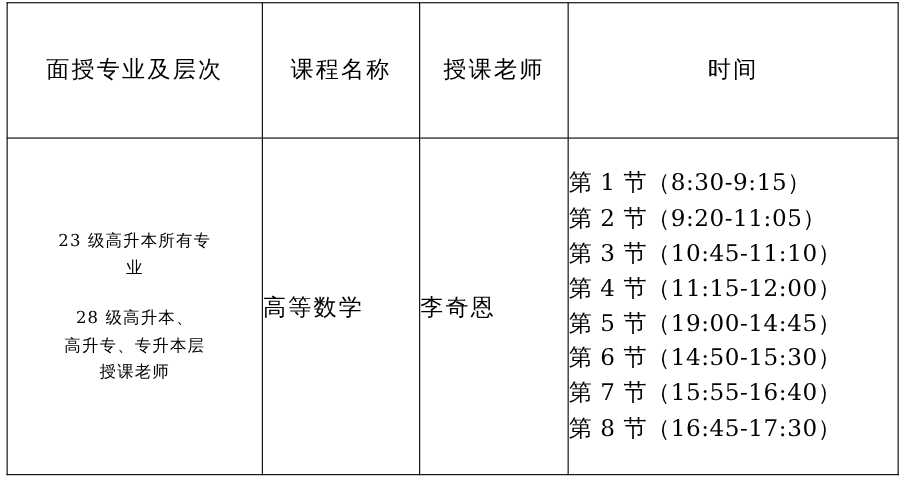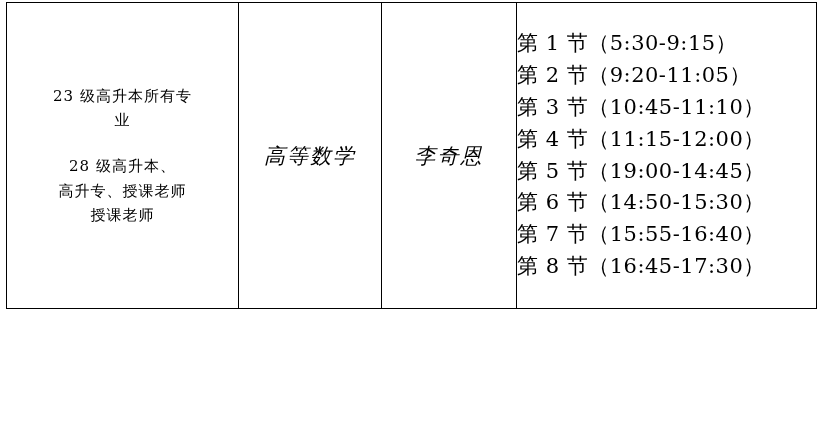--- a/index.html
+++ b/index.html
@@ -58,22 +58,21 @@
   .major-line {
     font-size: 15px;
     line-height: 1.62;
     letter-spacing: 1px;
     text-align: center;
   }
   .major-gap {
     height: 22px;
   }
   .course-cell, .teacher-cell {
-    text-align: center;
-    font-style: italic;
+    text-align: left;
   }
   .course-text, .teacher-text {
     font-size: 21px;
     letter-spacing: 2px;
   }
   .time-cell {
     text-align: left;
     padding-left: 14px;
   }
   .time-line {
@@ -88,37 +87,51 @@
 
 <div class="sheet">
   <table class="schedule">
     <colgroup>
       <col class="col-major">
       <col class="col-course">
       <col class="col-teacher">
       <col class="col-time">
     </colgroup>
     <tbody>
+      <tr class="head-row">
+        <td>
+          <div class="head-cell-text">面授专业及层次</div>
+        </td>
+        <td>
+          <div class="head-cell-text">课程名称</div>
+        </td>
+        <td>
+          <div class="head-cell-text">授课老师</div>
+        </td>
+        <td>
+          <div class="head-cell-text">时间</div>
+        </td>
+      </tr>
       <tr class="body-row">
         <td class="major-cell">
           <div class="major-line">23 级高升本所有专</div>
           <div class="major-line">业</div>
           <div class="major-gap"></div>
           <div class="major-line">28 级高升本、</div>
-          <div class="major-line">高升专、授课老师</div>
+          <div class="major-line">高升专、专升本层</div>
           <div class="major-line">授课老师</div>
         </td>
         <td class="course-cell">
           <div class="course-text">高等数学</div>
         </td>
         <td class="teacher-cell">
           <div class="teacher-text">李奇恩</div>
         </td>
         <td class="time-cell">
-          <div class="time-line">第 1 节（5:30-9:15）</div>
+          <div class="time-line">第 1 节（8:30-9:15）</div>
           <div class="time-line">第 2 节（9:20-11:05）</div>
           <div class="time-line">第 3 节（10:45-11:10）</div>
           <div class="time-line">第 4 节（11:15-12:00）</div>
           <div class="time-line">第 5 节（19:00-14:45）</div>
           <div class="time-line">第 6 节（14:50-15:30）</div>
           <div class="time-line">第 7 节（15:55-16:40）</div>
           <div class="time-line">第 8 节（16:45-17:30）</div>
         </td>
       </tr>
     </tbody>

